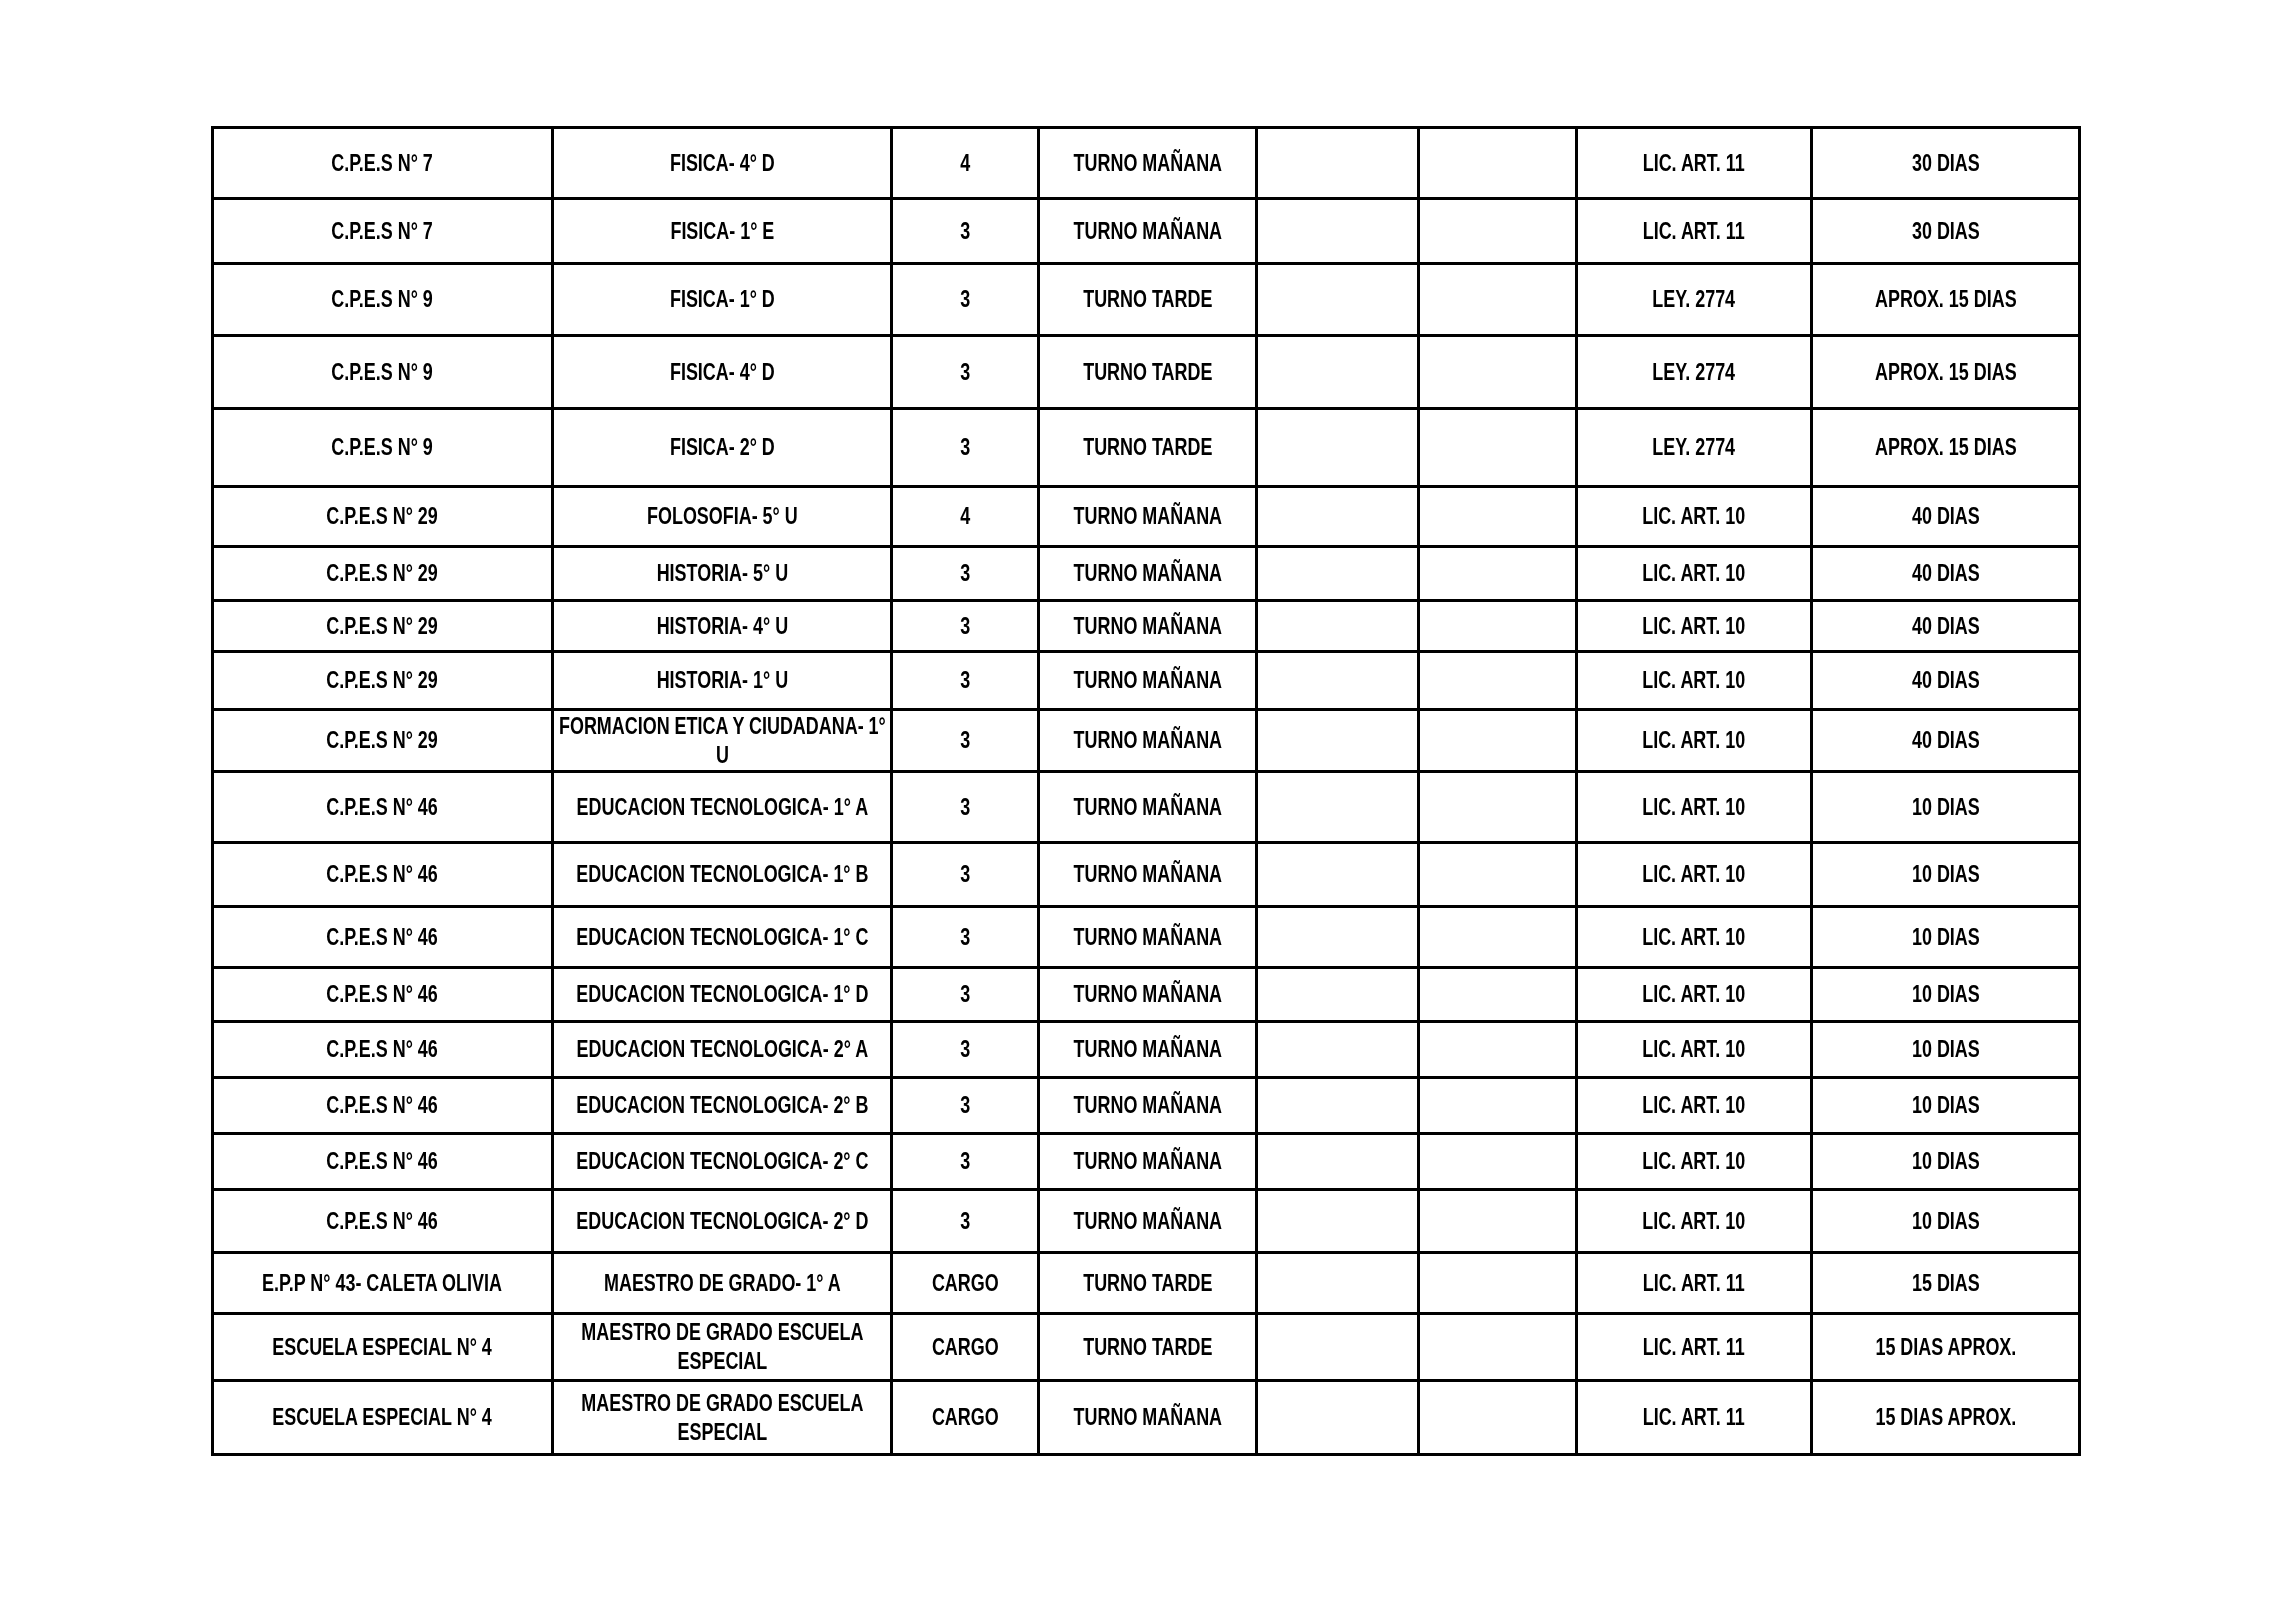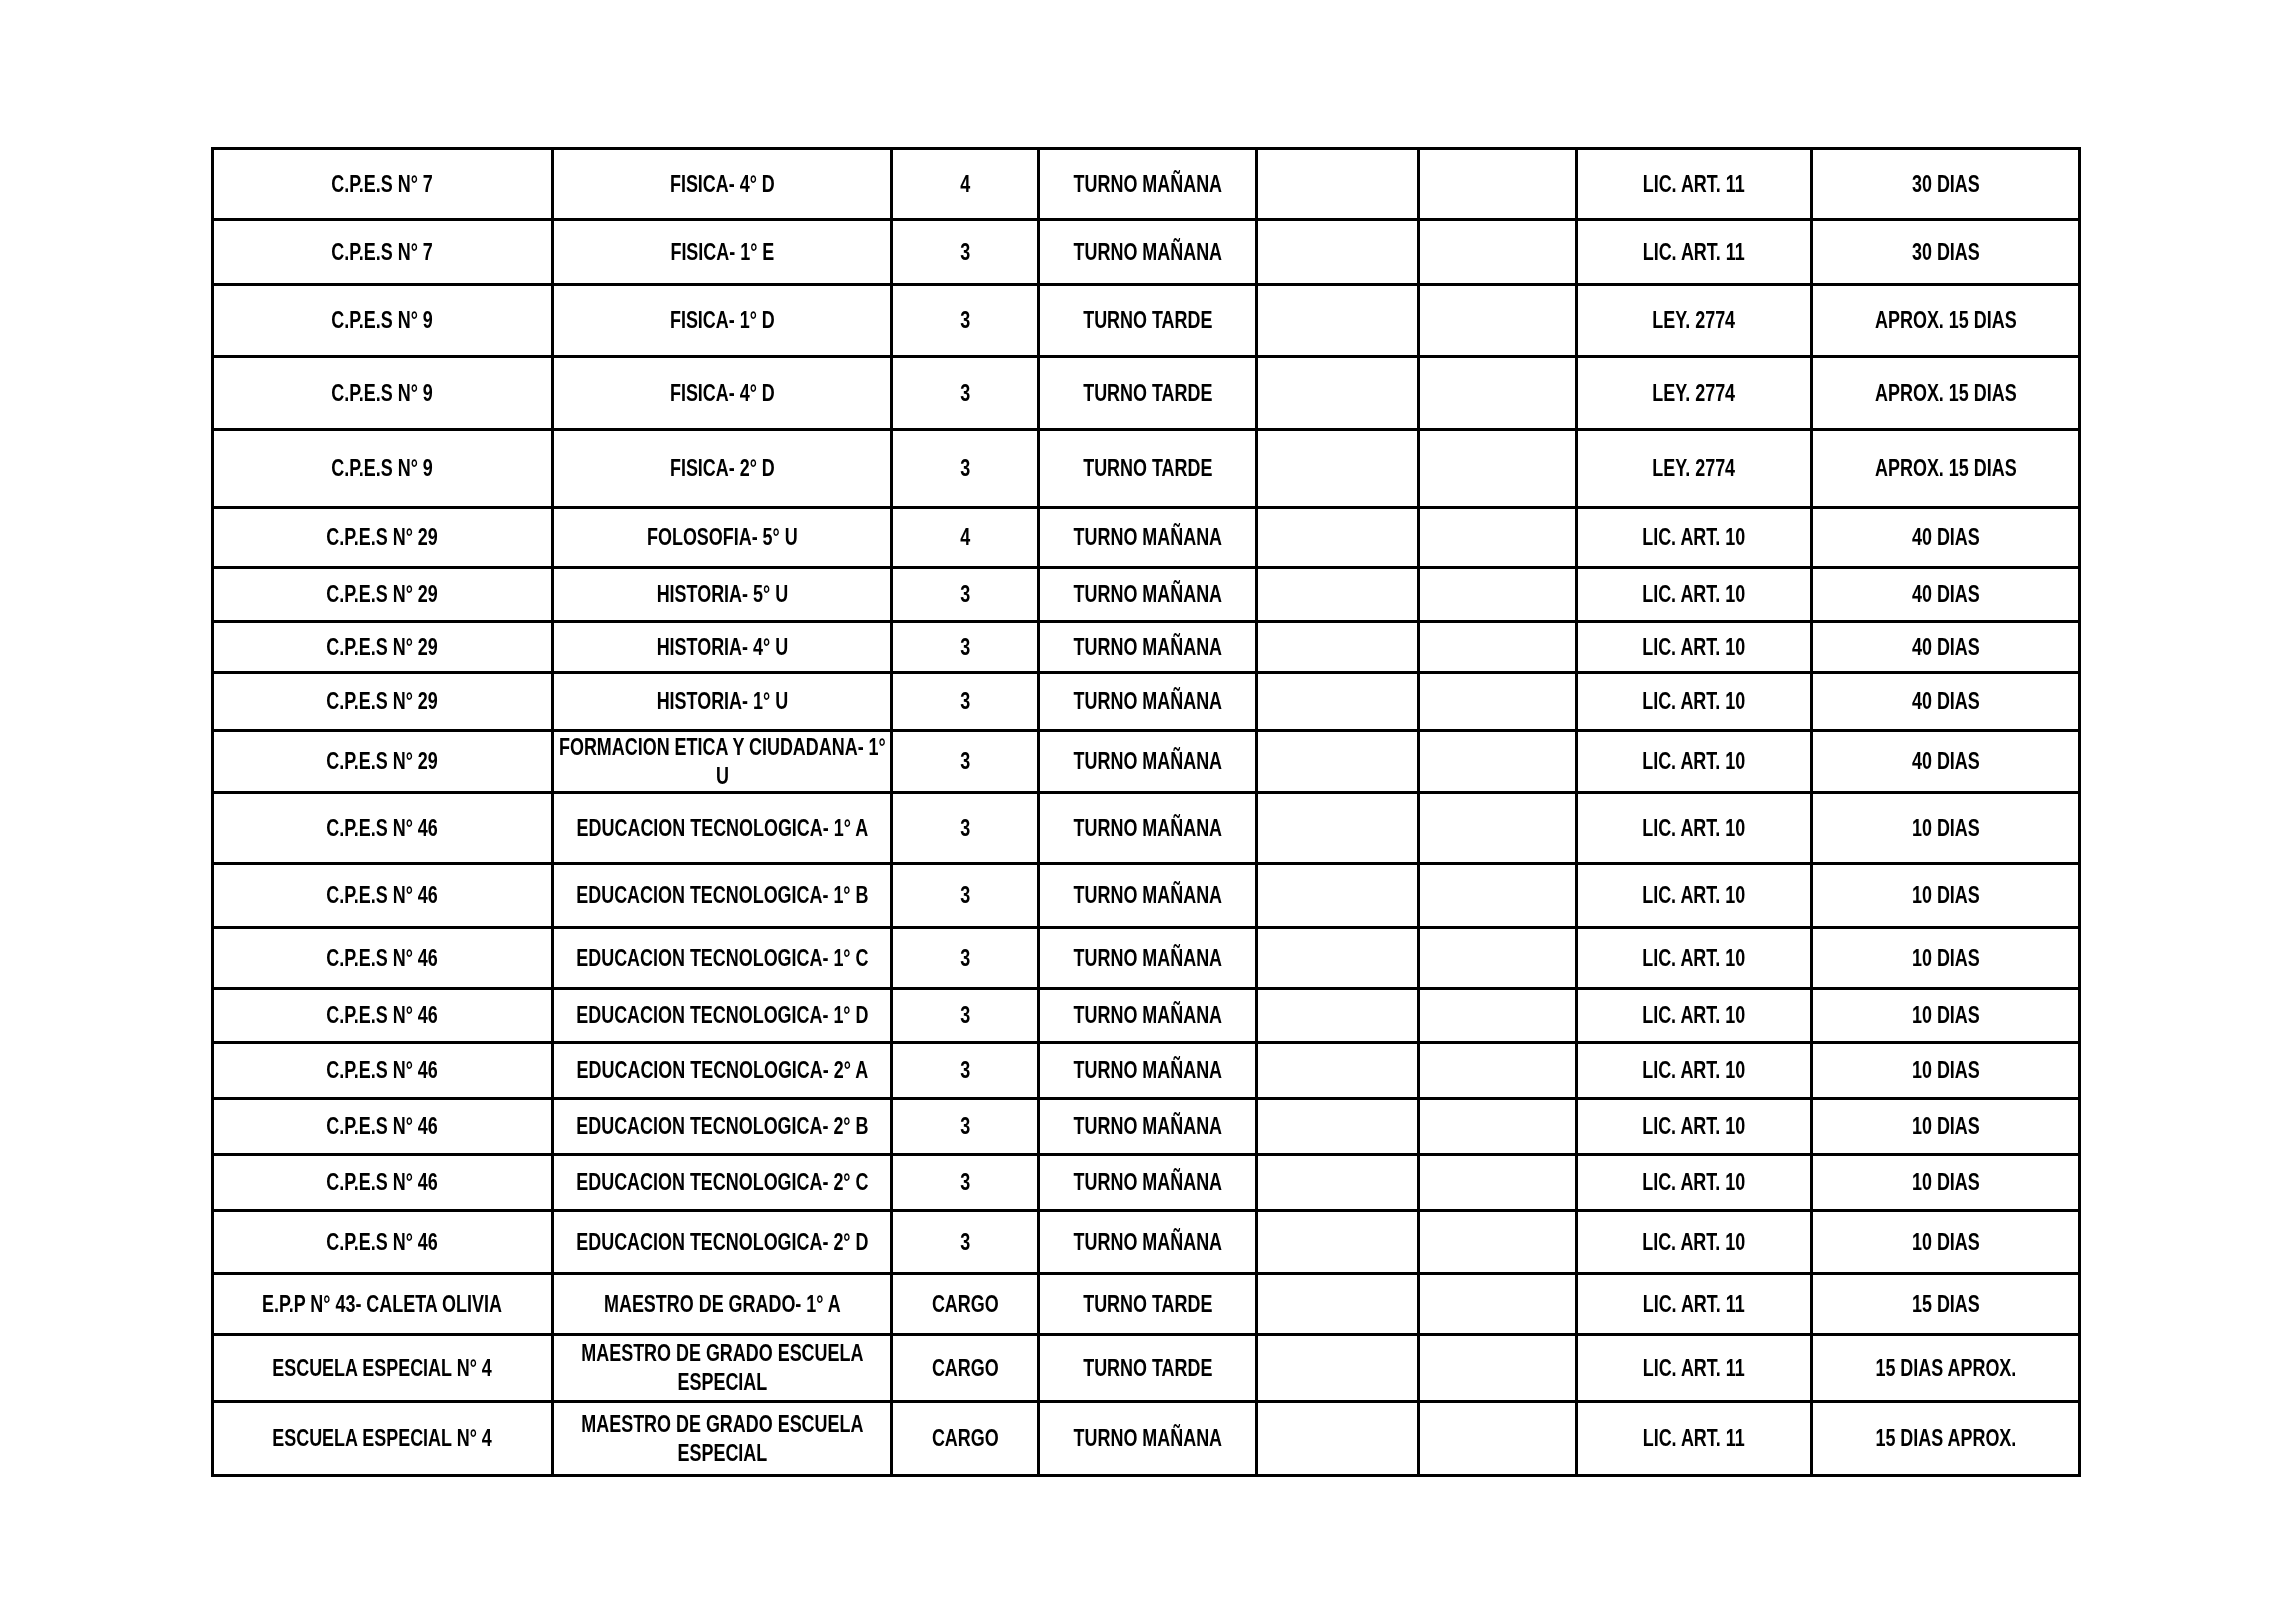--- a/index.html
+++ b/index.html
@@ -6,21 +6,21 @@
   body {
     width: 2290px; height: 1620px;
     background: #ffffff;
     position: relative;
     font-family: "Liberation Sans", sans-serif;
     overflow: hidden;
   }
   .page { position: absolute; inset: 0; background: #ffffff; }
   table.sched {
     position: absolute;
-    left: 211px; top: 147px;
+    left: 211px; top: 126px;
     width: 1865px;
     border-collapse: collapse;
     table-layout: fixed;
   }
   table.sched td {
     border: 3.7px solid #000000;
     padding: 0;
     text-align: center;
     vertical-align: middle;
     font-weight: 700;

